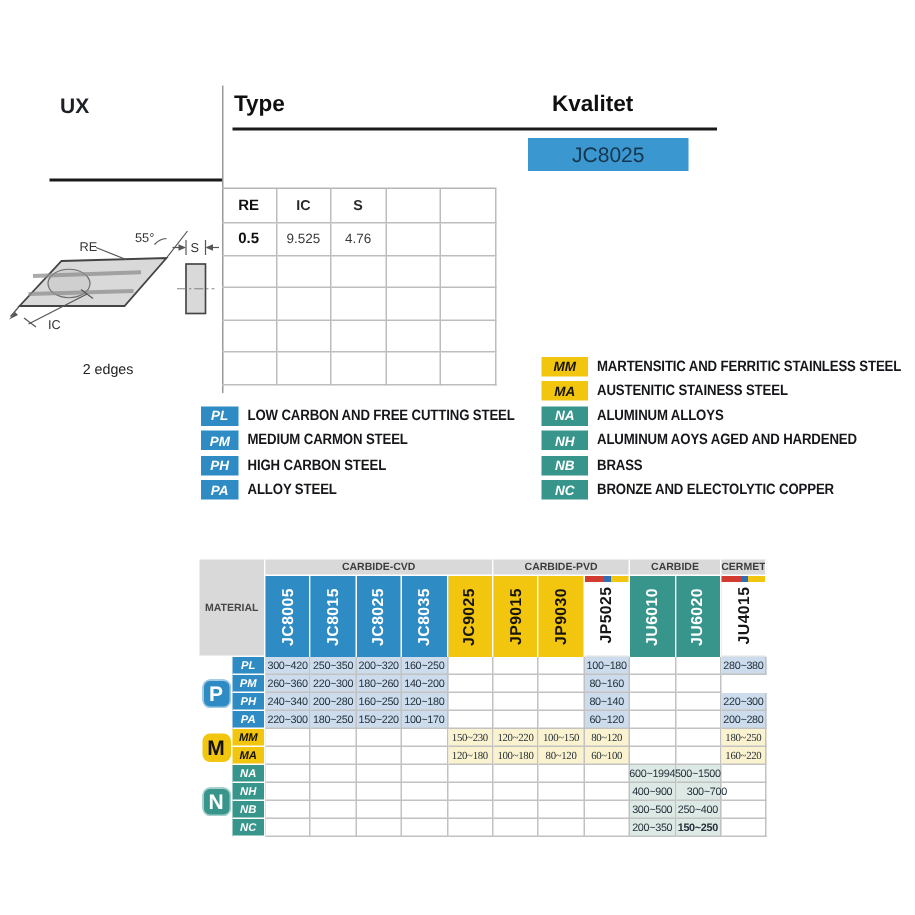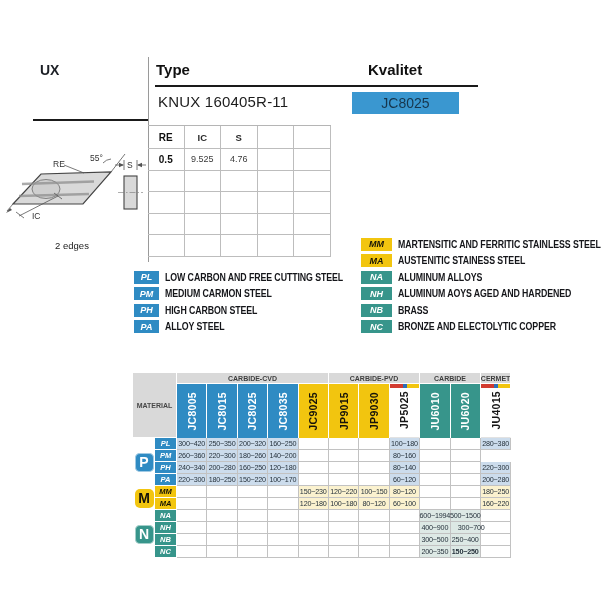--- a/index.html
+++ b/index.html
@@ -76,37 +76,36 @@
   .tag-cell { grid-column:2; display:flex; align-items:center; justify-content:center;
               font-style:italic; font-weight:700; font-size:7.5px; border-bottom:1px solid #fff; border-right:1px solid #fff; }
   .tag-blue   { background:var(--blue);   color:#fff; }
   .tag-yellow { background:var(--yellow); color:#141204; }
   .tag-teal   { background:var(--teal);   color:#fff; }
 
   .dcell { display:flex; align-items:center; justify-content:center; font-size:7.2px; color:#26323c;
            border-right:1px solid var(--grid-line); border-bottom:1px solid var(--grid-line);
            letter-spacing:-.2px; white-space:nowrap; }
   .t-blue   { background:var(--tint-blue); }
-  .t-yellow { background:var(--tint-yellow); }
+  .t-yellow { background:var(--tint-yellow);font-family:Liberation Serif, serif; }
   .t-teal   { background:var(--tint-teal); }
 </style>
 </head>
 <body>
 
 <div class="page">
 
   <div class="logo">
     <span class="logo-sub">UX</span>
   </div>
   <div class="hr-logo"></div>
   <div class="vline"></div>
 
   <div class="type-label">Type</div>
   <div class="hr-type"></div>
-  <div class="type-value">KNUX 160405R-11</div>
 
   <div class="kvalitet-label">Kvalitet</div>
   <div class="kvalitet-box">JC8025</div>
 
   <div id="spec-table">
       <div class="spec-cell spec-hdr spec-b">RE</div>
       <div class="spec-cell spec-hdr">IC</div>
       <div class="spec-cell spec-hdr">S</div>
       <div class="spec-cell spec-hdr"></div>
       <div class="spec-cell spec-hdr"></div>

